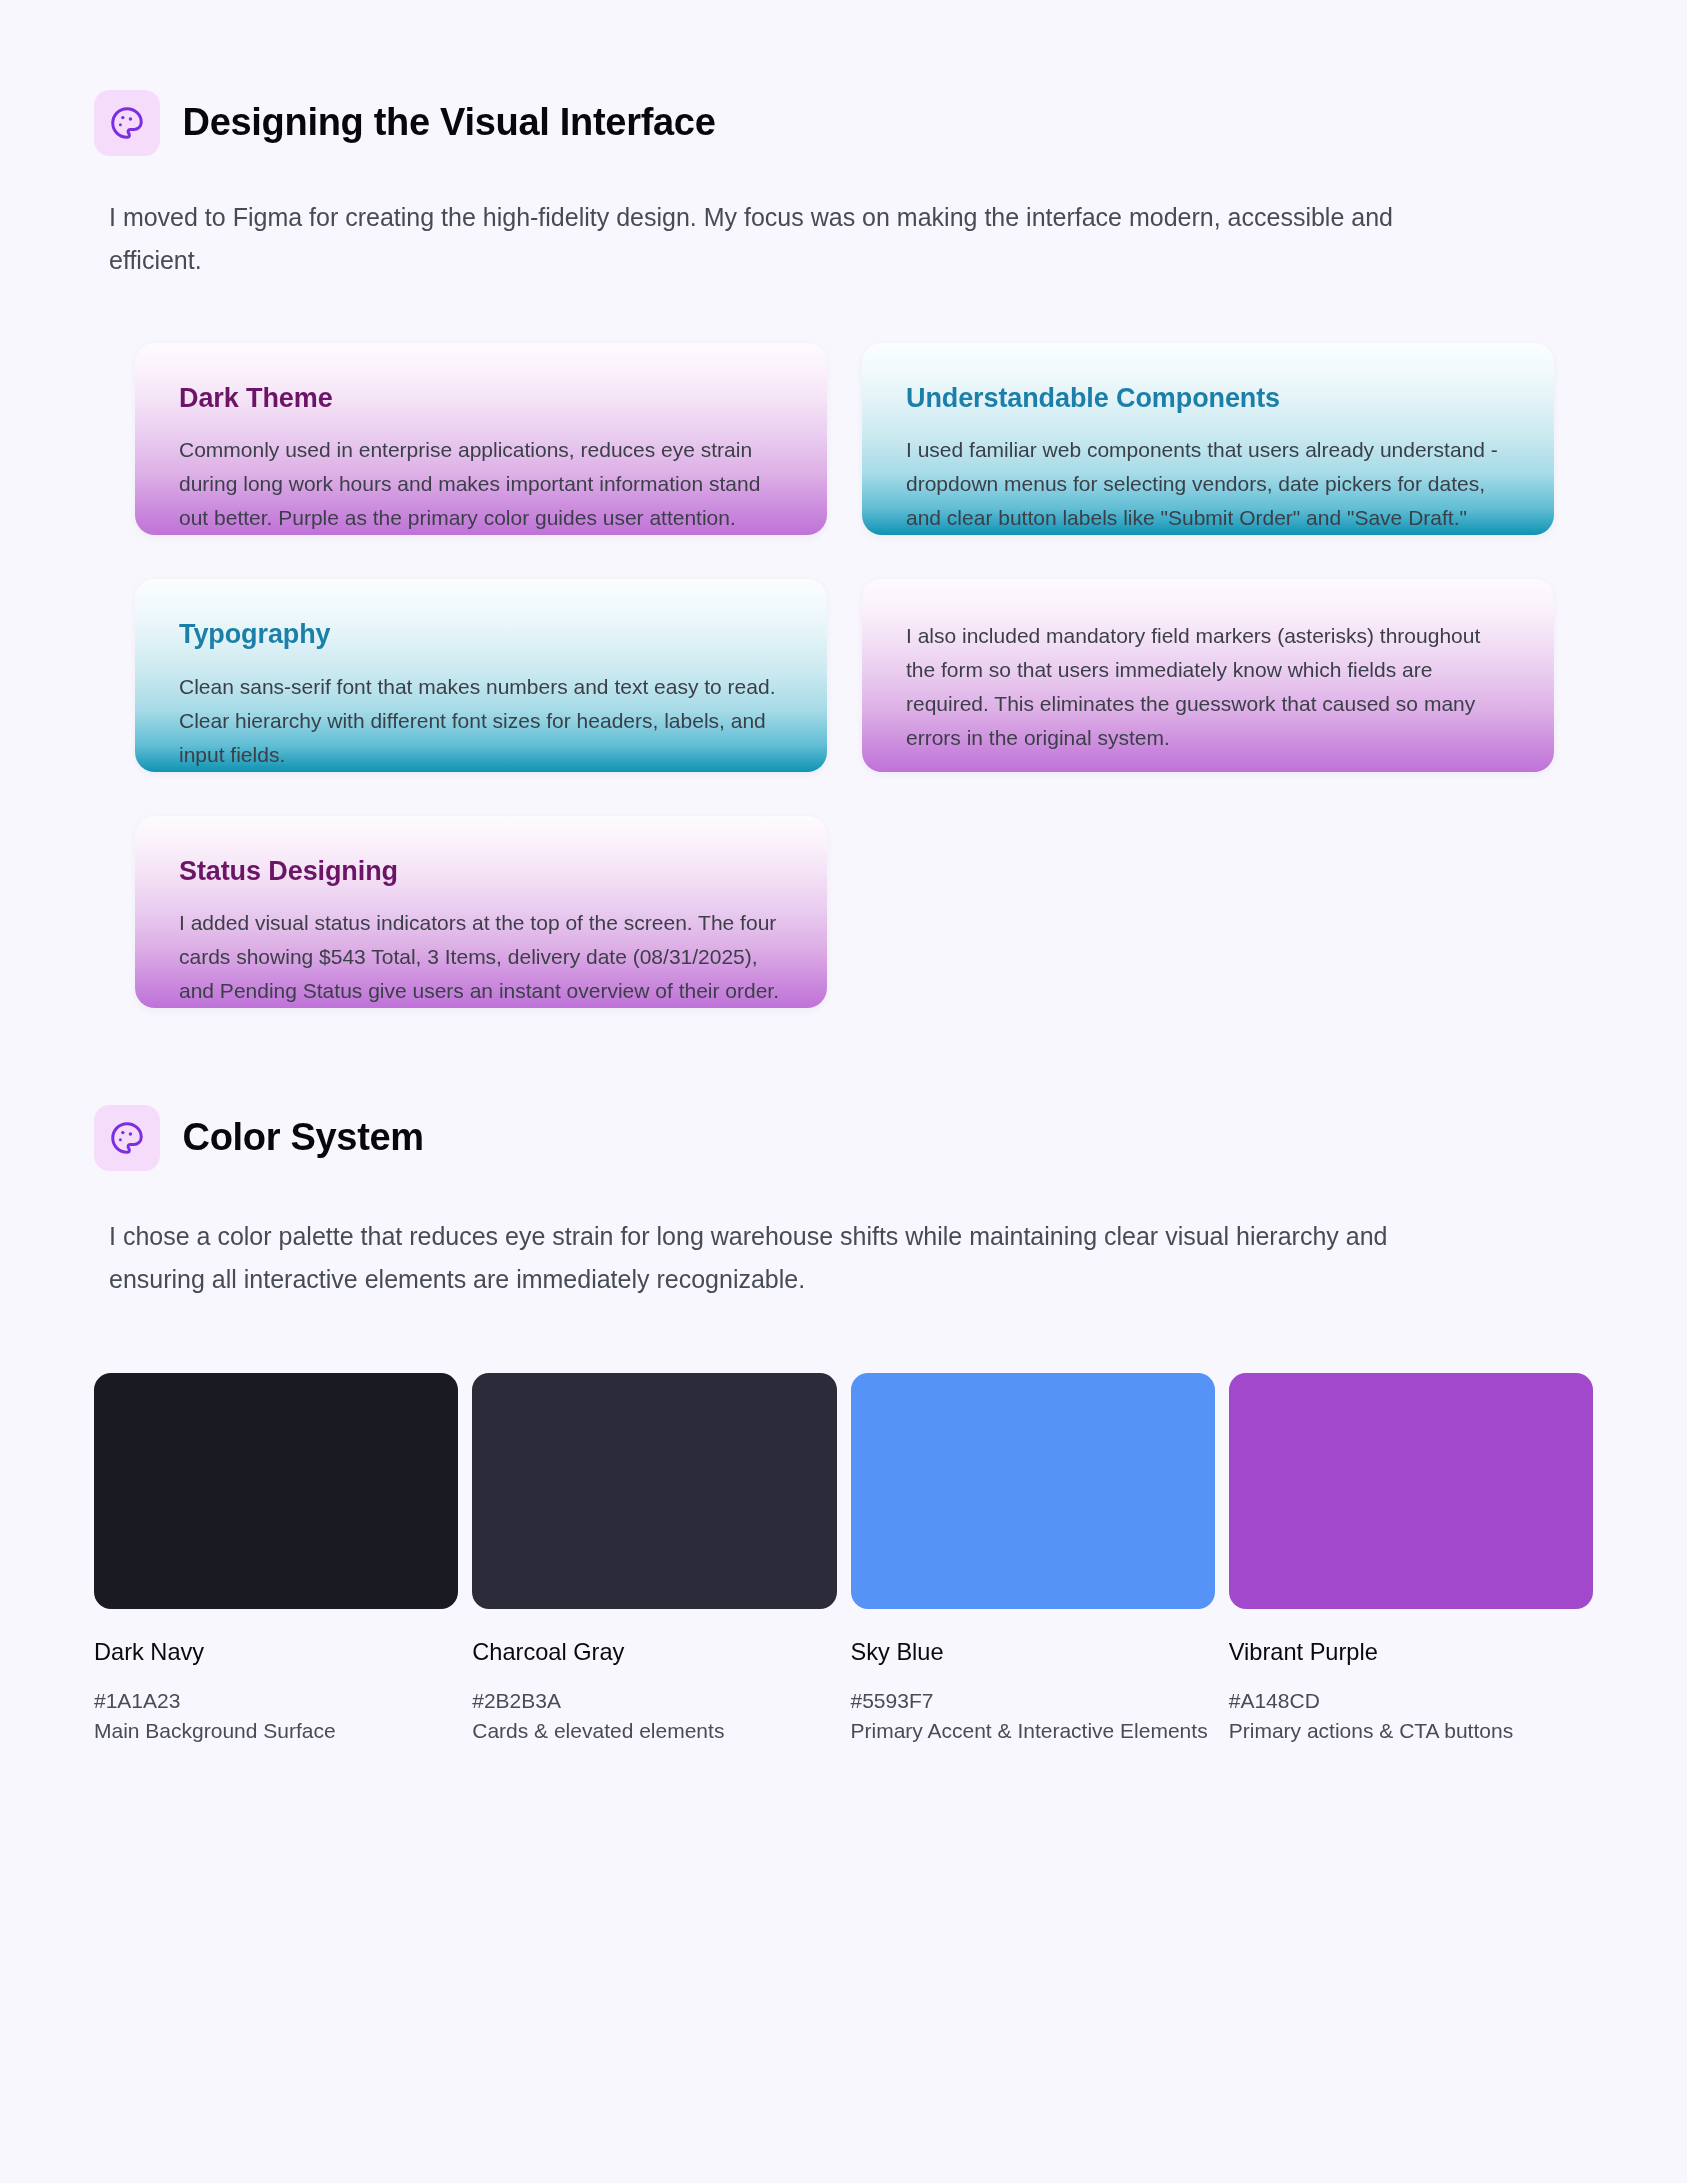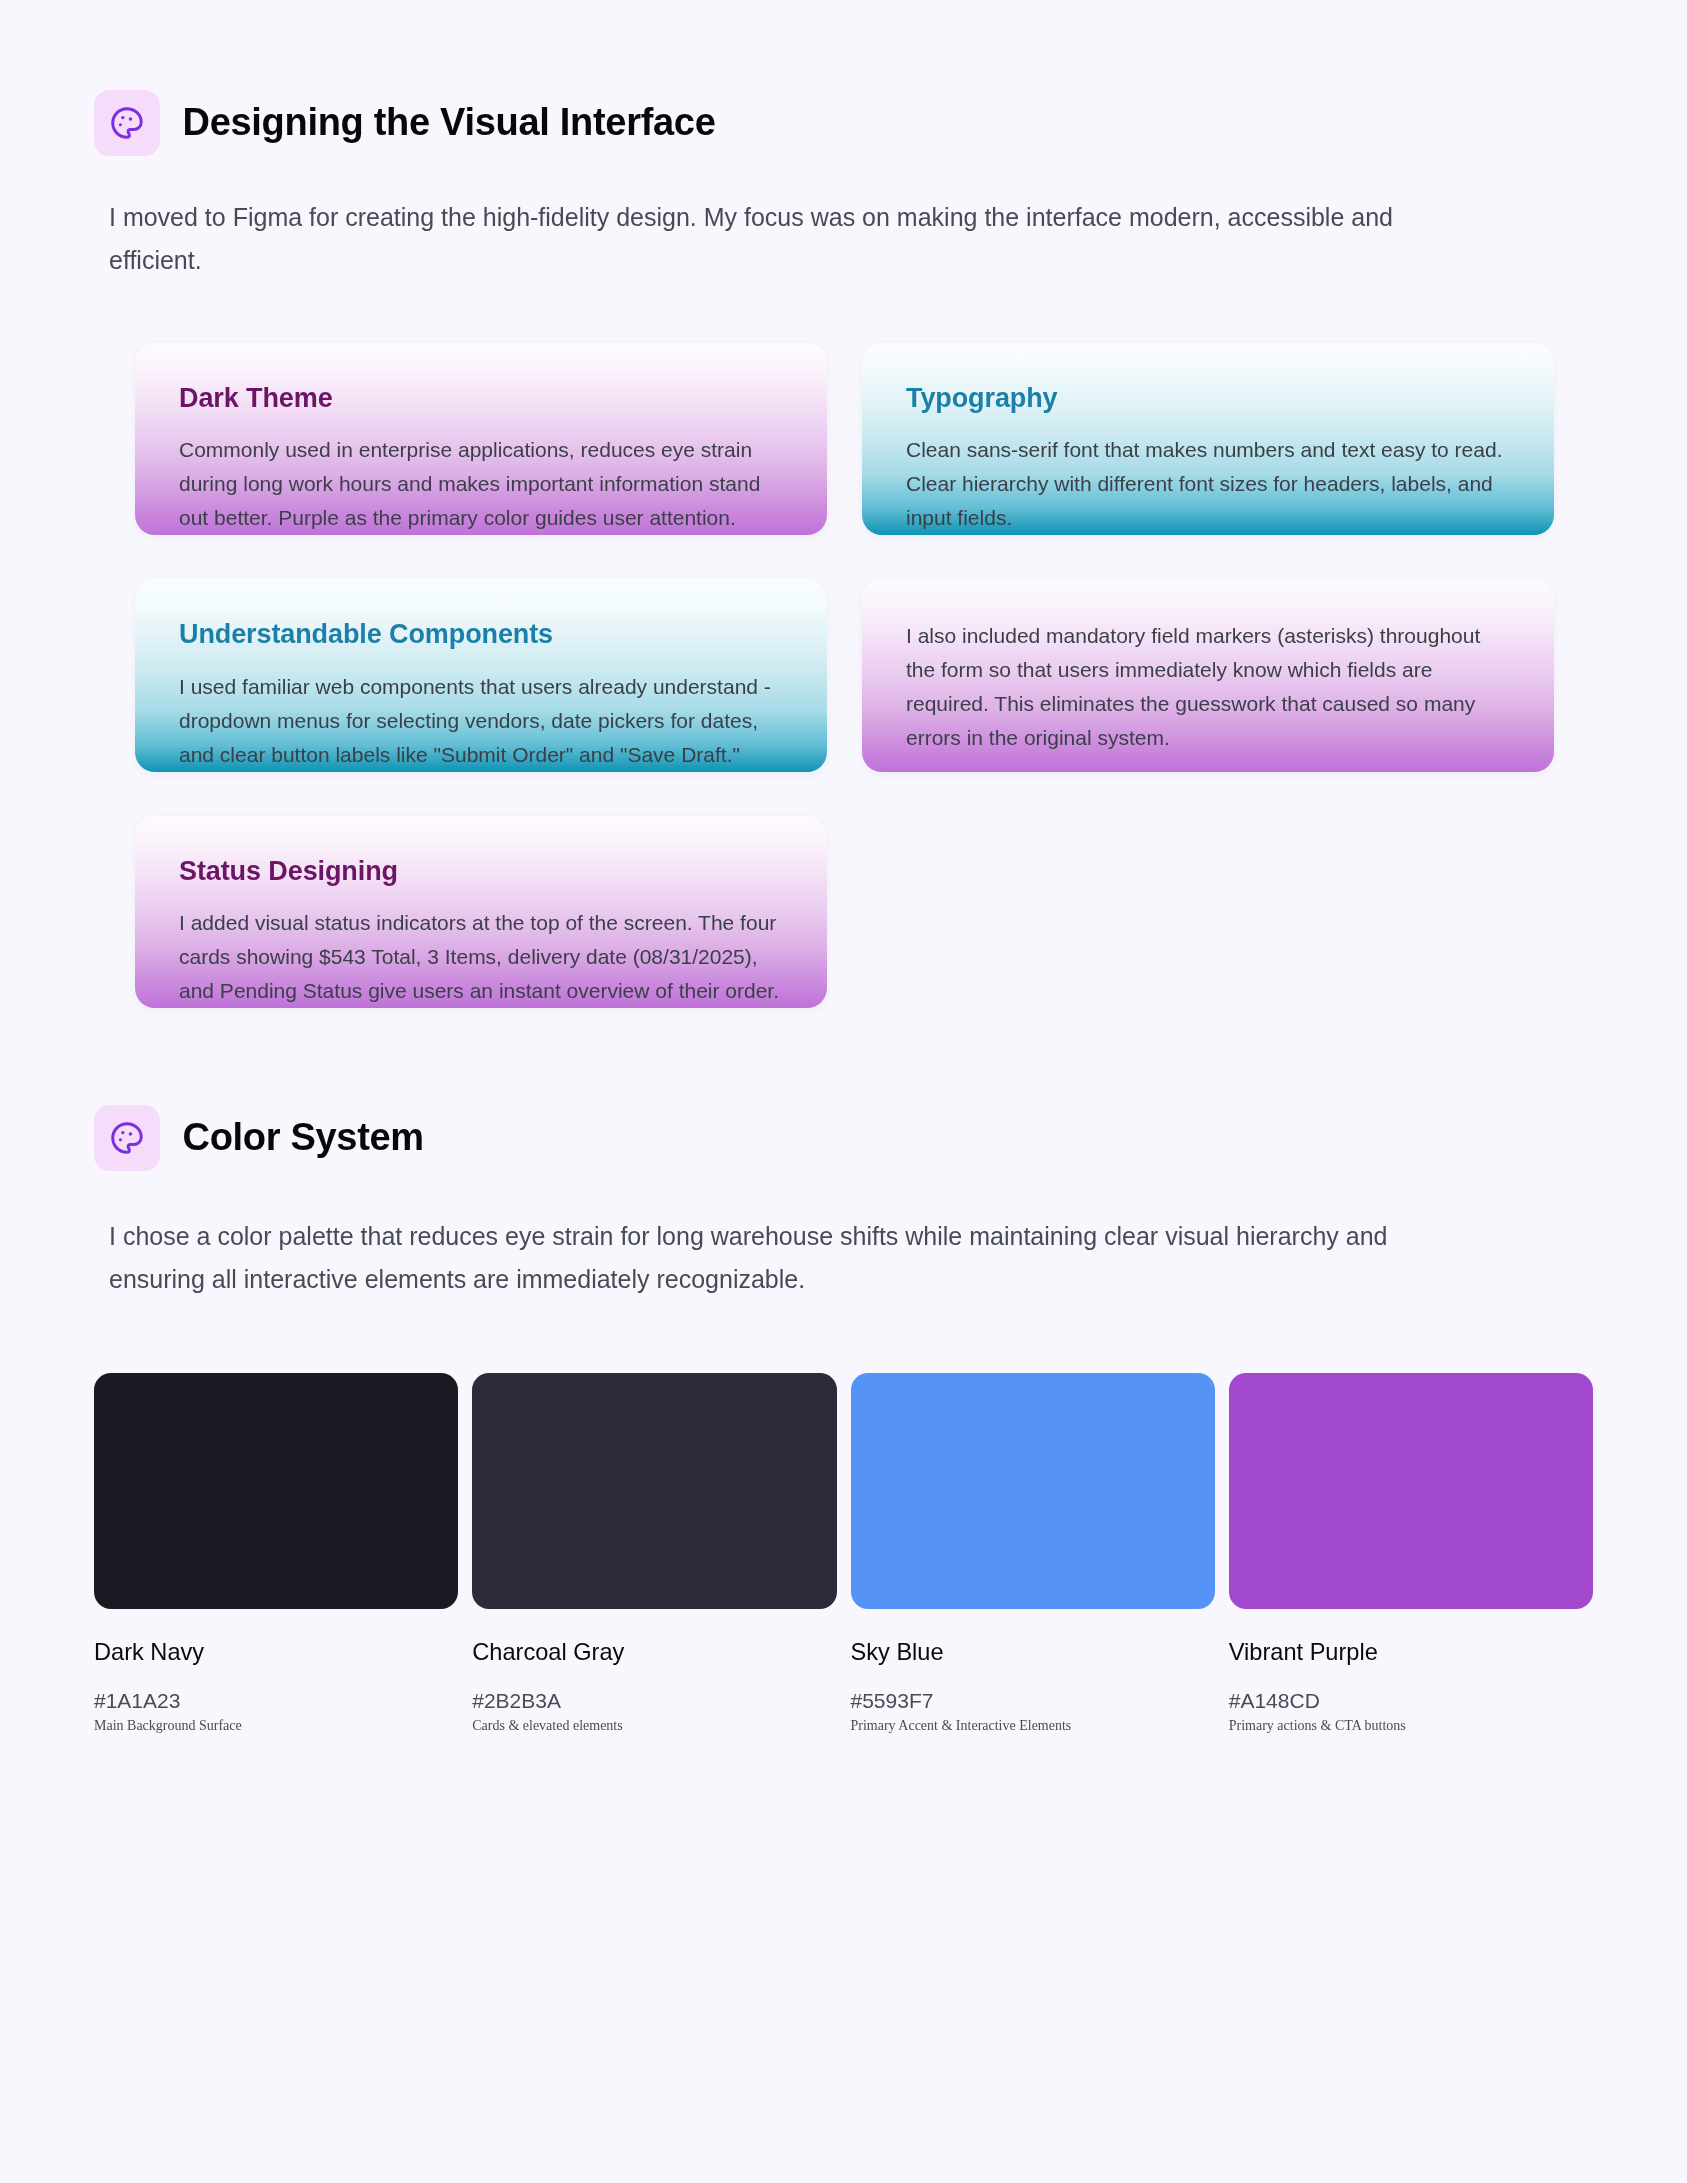--- a/index.html
+++ b/index.html
@@ -137,24 +137,23 @@
     color: #0a0a0e;
     line-height: 1.2;
   }
   .swatch-hex {
     margin-top: 20px;
     font-size: 21px;
     color: #484c55;
     line-height: 1.42;
   }
   .swatch-use {
-    font-size: 14px;
+    font-size: 21px;
     color: #484c55;
     line-height: 1.42;
-    font-family: Liberation Serif, serif;
   }
 
   
   .sp-top { height: 90px; }
   .sp-after-head1 { height: 40px; }
   .sp-after-intro1 { height: 61px; }
   .sp-after-grid { height: 97px; }
   .sp-after-head2 { height: 44px; }
   .sp-after-intro2 { height: 72px; }
 </style>
@@ -185,28 +184,28 @@
 
   <div class="sp-after-intro1"></div>
 
   <div class="grid">
 
     <div class="card card-purple row1">
       <div class="card-h" style="color: rgb(108, 21, 103);">Dark Theme</div>
       <div class="card-p">Commonly used in enterprise applications, reduces eye strain during long work hours and makes important information stand out better. Purple as the primary color guides user attention.</div>
     </div>
 
+    <div class="card card-teal row2">
+      <div class="card-h" style="color: rgb(27, 127, 169);">Understandable Components</div>
+      <div class="card-p">I used familiar web components that users already understand - dropdown menus for selecting vendors, date pickers for dates, and clear button labels like "Submit Order" and "Save Draft."</div>
+    </div>
+
     <div class="card card-teal row1">
       <div class="card-h" style="color: rgb(27, 127, 169);">Typography</div>
       <div class="card-p">Clean sans-serif font that makes numbers and text easy to read. Clear hierarchy with different font sizes for headers, labels, and input fields.</div>
-    </div>
-
-    <div class="card card-teal row2">
-      <div class="card-h" style="color: rgb(27, 127, 169);">Understandable Components</div>
-      <div class="card-p">I used familiar web components that users already understand - dropdown menus for selecting vendors, date pickers for dates, and clear button labels like "Submit Order" and "Save Draft."</div>
     </div>
 
     <div class="card card-purple row2">
       <div class="card-p">I also included mandatory field markers (asterisks) throughout the form so that users immediately know which fields are required. This eliminates the guesswork that caused so many errors in the original system.</div>
     </div>
 
     <div class="card card-purple row3">
       <div class="card-h" style="color: rgb(108, 21, 103);">Status Designing</div>
       <div class="card-p">I added visual status indicators at the top of the screen. The four cards showing $543 Total, 3 Items, delivery date (08/31/2025), and Pending Status give users an instant overview of their order.</div>
     </div>

